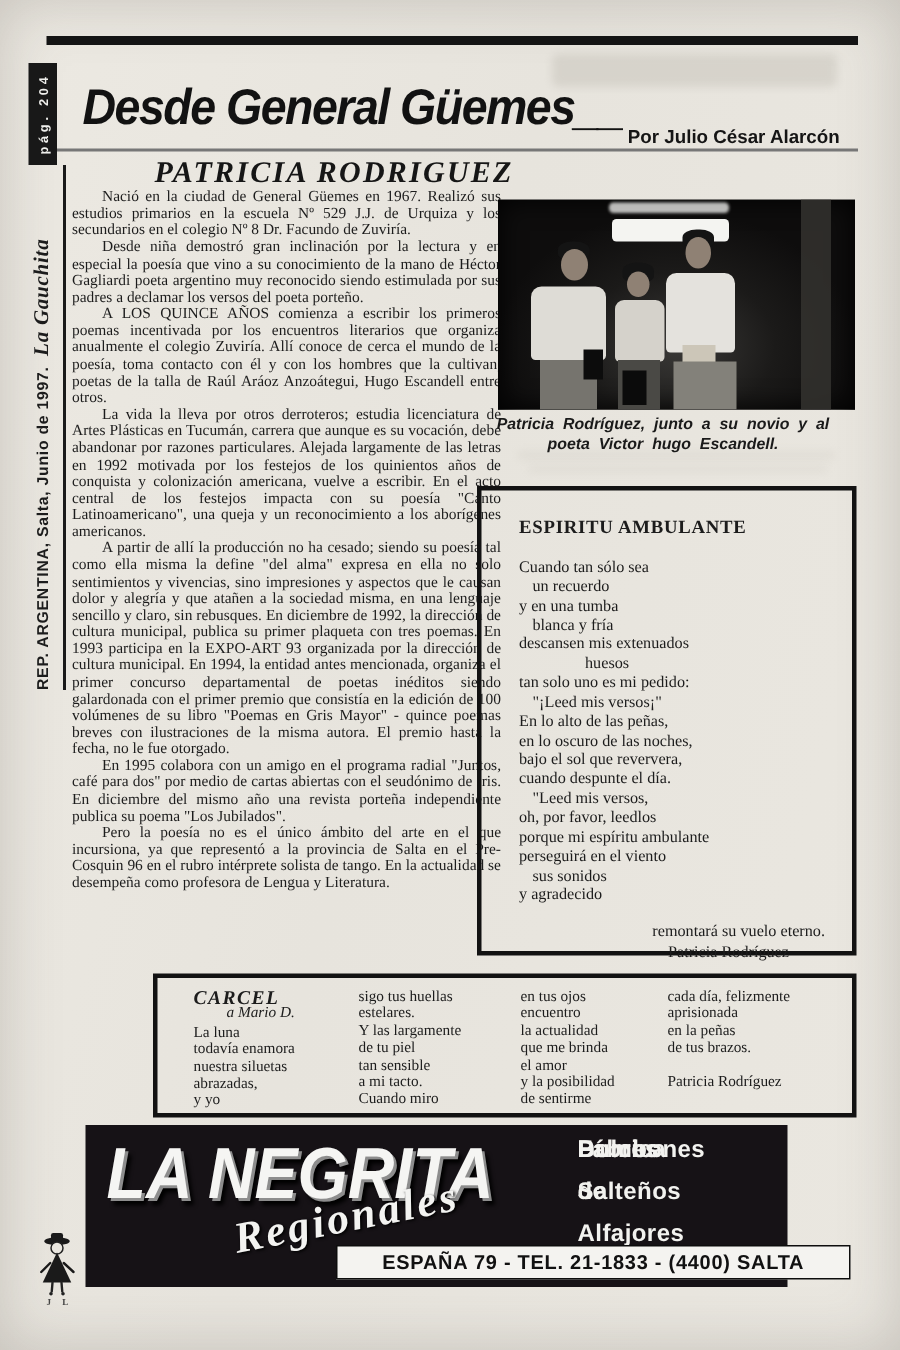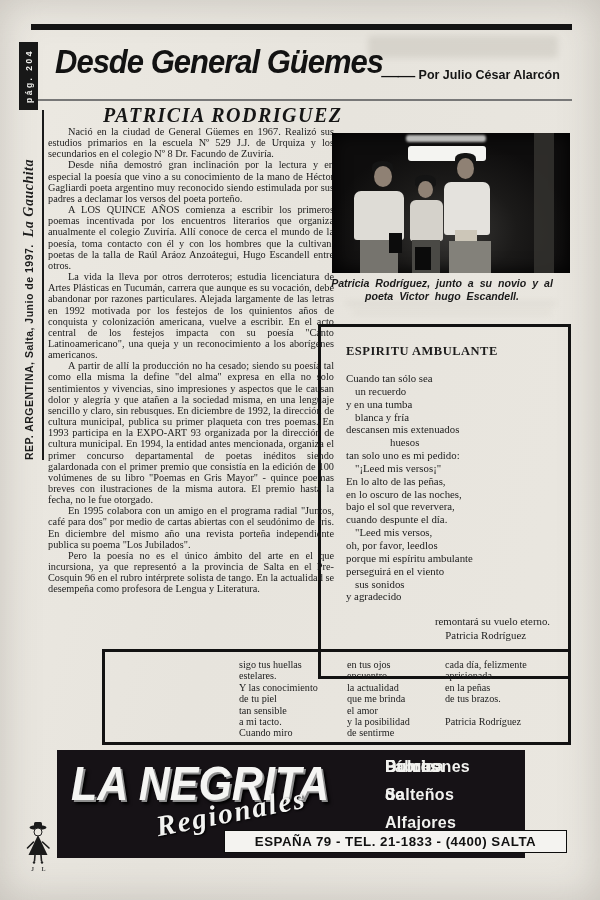--- a/index.html
+++ b/index.html
@@ -4,21 +4,21 @@
 <style>
   html,body{margin:0;padding:0;background:#c9c7c2;}
   #stage{position:relative;width:600px;height:900px;overflow:hidden;
          background:linear-gradient(105deg,#ece9e2 0%,#e7e4dd 45%,#eae7e0 100%);
          font-family:"Liberation Serif", serif;color:#1c1c1c;
          box-shadow:inset 0 0 40px rgba(90,85,75,.25);}
   .abs{position:absolute;}
 
   
   .top-rule{left:31px;top:24px;width:541px;height:6px;background:#141414;}
-  .header{left:55px;top:32px;width:517px;display:flex;align-items:flex-end;white-space:nowrap;}
+  .header{left:55px;top:48px;width:517px;display:flex;align-items:center;white-space:nowrap;}
   .header h1{margin:0;font-family:"Liberation Sans",sans-serif;font-weight:bold;font-style:italic;
              font-size:31px;letter-spacing:-1px;color:#121212;transform:scaleY(1.08);transform-origin:left bottom;}
   .byline{font-family:"Liberation Sans",sans-serif;font-weight:bold;font-size:12.5px;margin-left:3px;color:#151515;margin-top:36px;}
   .header-rule{left:31px;top:99px;width:541px;height:1.5px;background:#777;}
 
   
   .ghost{background:#b4b0a6;filter:blur(3px);border-radius:4px;}
   .g1{left:368px;top:36px;width:190px;height:22px;opacity:.32;}
   .g2{left:345px;top:301px;width:212px;height:5px;opacity:.18;}
   .g3{left:352px;top:310px;width:200px;height:5px;opacity:.15;}
@@ -59,21 +59,21 @@
   .f2skirt{left:80px;top:107px;width:28px;height:33px;background:#4a4945;}
   .f2bag{left:83px;top:114px;width:16px;height:23px;background:#0b0b0b;}
   .f3hair{left:123px;top:20px;width:21px;height:12px;} .f3head{left:125px;top:25px;width:17px;height:21px;}
   .f3shirt{left:112px;top:49px;width:46px;height:53px;background:#e4e2dd;border-radius:7px 7px 3px 3px;}
   .f3papers{left:123px;top:97px;width:22px;height:29px;background:#ccc6b8;}
   .f3pants{left:117px;top:108px;width:42px;height:32px;background:#83817a;}
   .caption{left:320px;top:277px;width:244px;text-align:center;font-family:"Liberation Sans",sans-serif;
            font-weight:bold;font-style:italic;font-size:10.6px;line-height:12.5px;word-spacing:3px;color:#1a1a1a;}
 
   
-  .espiritu{left:318px;top:324px;width:253px;height:355px;border:3px solid #121212;background:transparent;
+  .espiritu{left:318px;top:324px;width:253px;height:313px;border:3px solid #121212;background:transparent;
             box-sizing:border-box;padding:17px 14px 10px 25px;}
   .poem-title{font-weight:bold;font-size:12.5px;letter-spacing:.5px;margin-bottom:13px;}
   .poem-lines{font-size:10.8px;line-height:12.85px;}
   .poem-lines div:nth-child(2),.poem-lines div:nth-child(4),
   .poem-lines div:nth-child(8),.poem-lines div:nth-child(13),
   .poem-lines div:nth-child(17){padding-left:9px;}
   .poem-lines div:nth-child(6){padding-left:44px;}
   .poem-close{font-size:10.8px;margin-top:12px;text-align:right;padding-right:4px;}
   .poem-author{font-size:10.8px;text-align:right;padding-right:28px;margin-top:2px;}
 
@@ -186,24 +186,35 @@
         <div>porque mi espíritu ambulante</div>
         <div>perseguirá en el viento</div>
         <div>sus sonidos</div>
         <div>y agradecido</div>
       </div>
     <div class="poem-close">remontará su vuelo eterno.</div>
     <div class="poem-author">Patricia Rodríguez</div>
   </div>
 
   <div class="abs carcel">
+    <div class="c-col c1">
+      <div class="c-title">CARCEL</div>
+      <div class="c-ded">a Mario D.</div>
+      <div>
+          <div>La luna</div>
+          <div>todavía enamora</div>
+          <div>nuestra siluetas</div>
+          <div>abrazadas,</div>
+          <div>y yo</div>
+        </div>
+    </div>
     <div class="c-col c2">
         <div>sigo tus huellas</div>
         <div>estelares.</div>
-        <div>Y las conocimiento</div>
+        <div>Y las largamente</div>
         <div>de tu piel</div>
         <div>tan sensible</div>
         <div>a mi tacto.</div>
         <div>Cuando miro</div>
       </div>
     <div class="c-col c3">
         <div>en tus ojos</div>
         <div>encuentro</div>
         <div>la actualidad</div>
         <div>que me brinda</div>

